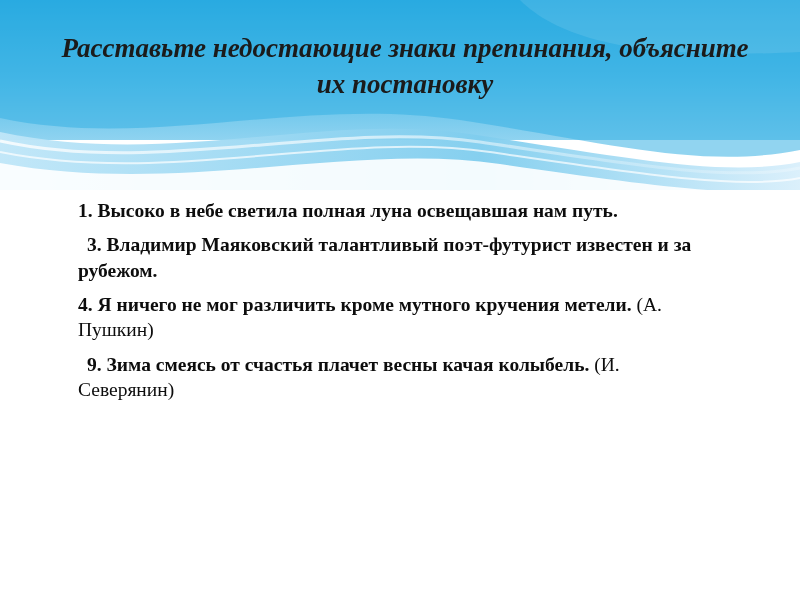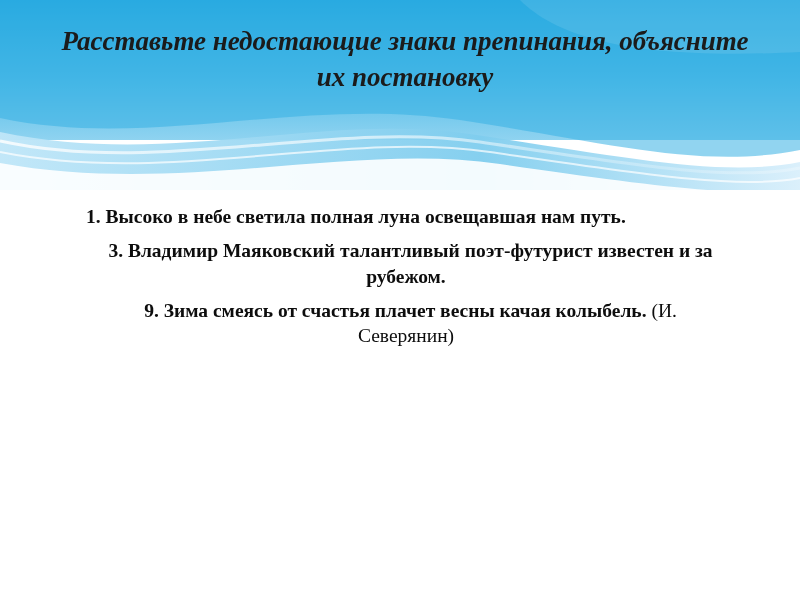--- a/index.html
+++ b/index.html
@@ -27,56 +27,54 @@
     width: 800px;
     height: 190px;
     overflow: hidden;
   }
   .header-band svg {
     display: block;
   }
   .slide-title {
     position: absolute;
     left: 60px;
-    top: 24px;
+    top: 31px;
     width: 690px;
     text-align: center;
     font-family: "Liberation Serif", serif;
     font-weight: bold;
     font-style: italic;
     font-size: 27px;
     line-height: 1.32;
     color: #1b1b1b;
     z-index: 5;
   }
   .body-block {
     position: absolute;
     left: 78px;
-    top: 204px;
+    top: 198px;
     width: 640px;
     z-index: 5;
-    margin-left: 8px;
   }
   .body-line {
     font-family: "Liberation Serif", serif;
     font-size: 19.5px;
     line-height: 1.30;
     color: #0d0d0d;
     margin: 0 0 9px 0;
     text-align: left;
   }
   .body-line .b {
     font-weight: bold;
   }
   .body-line .n {
     font-weight: normal;
   }
   .indent {
     text-indent: 9px;
-    text-align: center;
   }
 </style>
 </head>
 <body>
 
 <div class="slide">
 
   <div class="header-band">
     <svg width="800" height="190" viewBox="0 0 800 190" xmlns="http://www.w3.org/2000/svg">
       <defs>
@@ -103,16 +101,17 @@
       <path d="M0,163 C180,196 350,142 500,164 C650,186 750,198 800,190 L800,190 L0,190 Z" fill="#ffffff" opacity="0.9"></path>
       <path d="M520,0 C560,40 640,60 800,52 L800,0 Z" fill="#ffffff" opacity="0.10"></path>
     </svg>
   </div>
 
   <div class="slide-title">Расставьте недостающие знаки препинания, объясните их постановку</div>
 
   <div class="body-block">
     <p class="body-line"><span class="b">1. Высоко в небе светила полная луна освещавшая нам путь.</span><span class="n"></span></p>
     <p class="body-line indent"><span class="b">3. Владимир Маяковский талантливый поэт-футурист известен и за рубежом.</span><span class="n"></span></p>
+    <p class="body-line"><span class="b">4. Я ничего не мог различить кроме мутного кручения метели.</span><span class="n"> (А. Пушкин)</span></p>
     <p class="body-line indent"><span class="b">9. Зима смеясь от счастья плачет весны качая колыбель.</span><span class="n"> (И. Северянин)</span></p>
   </div>
 
 </div>
 
 </body></html>

